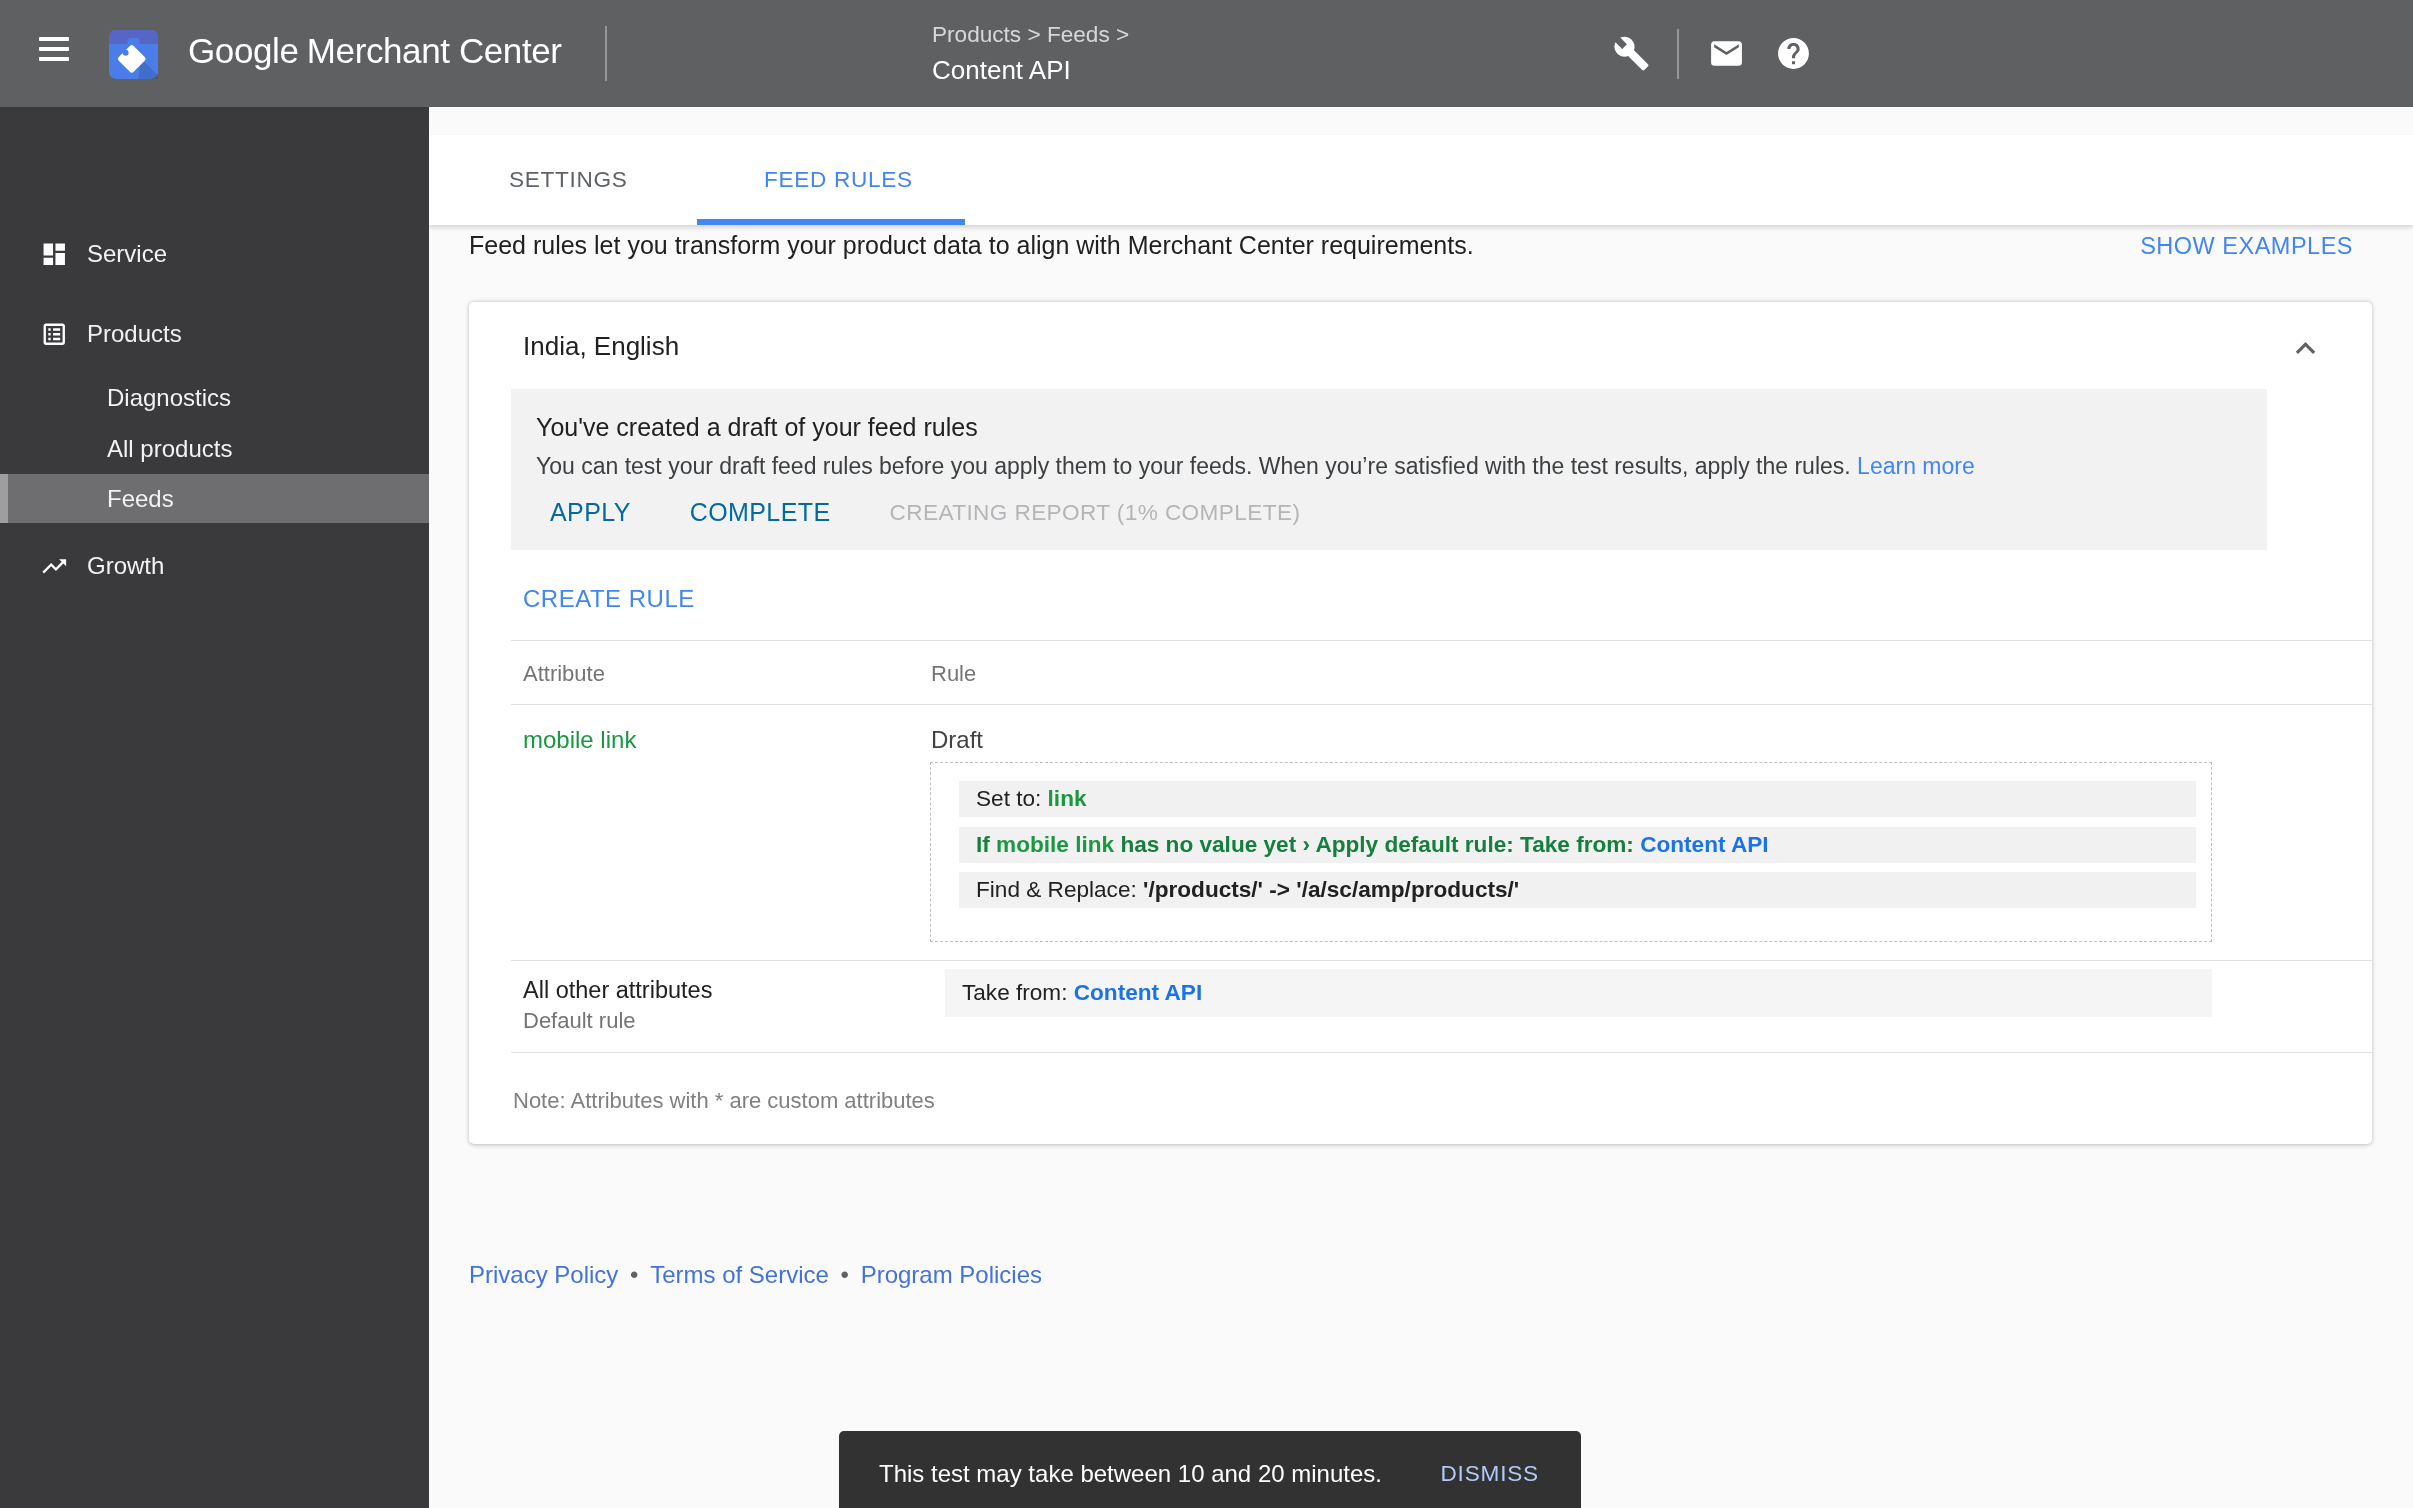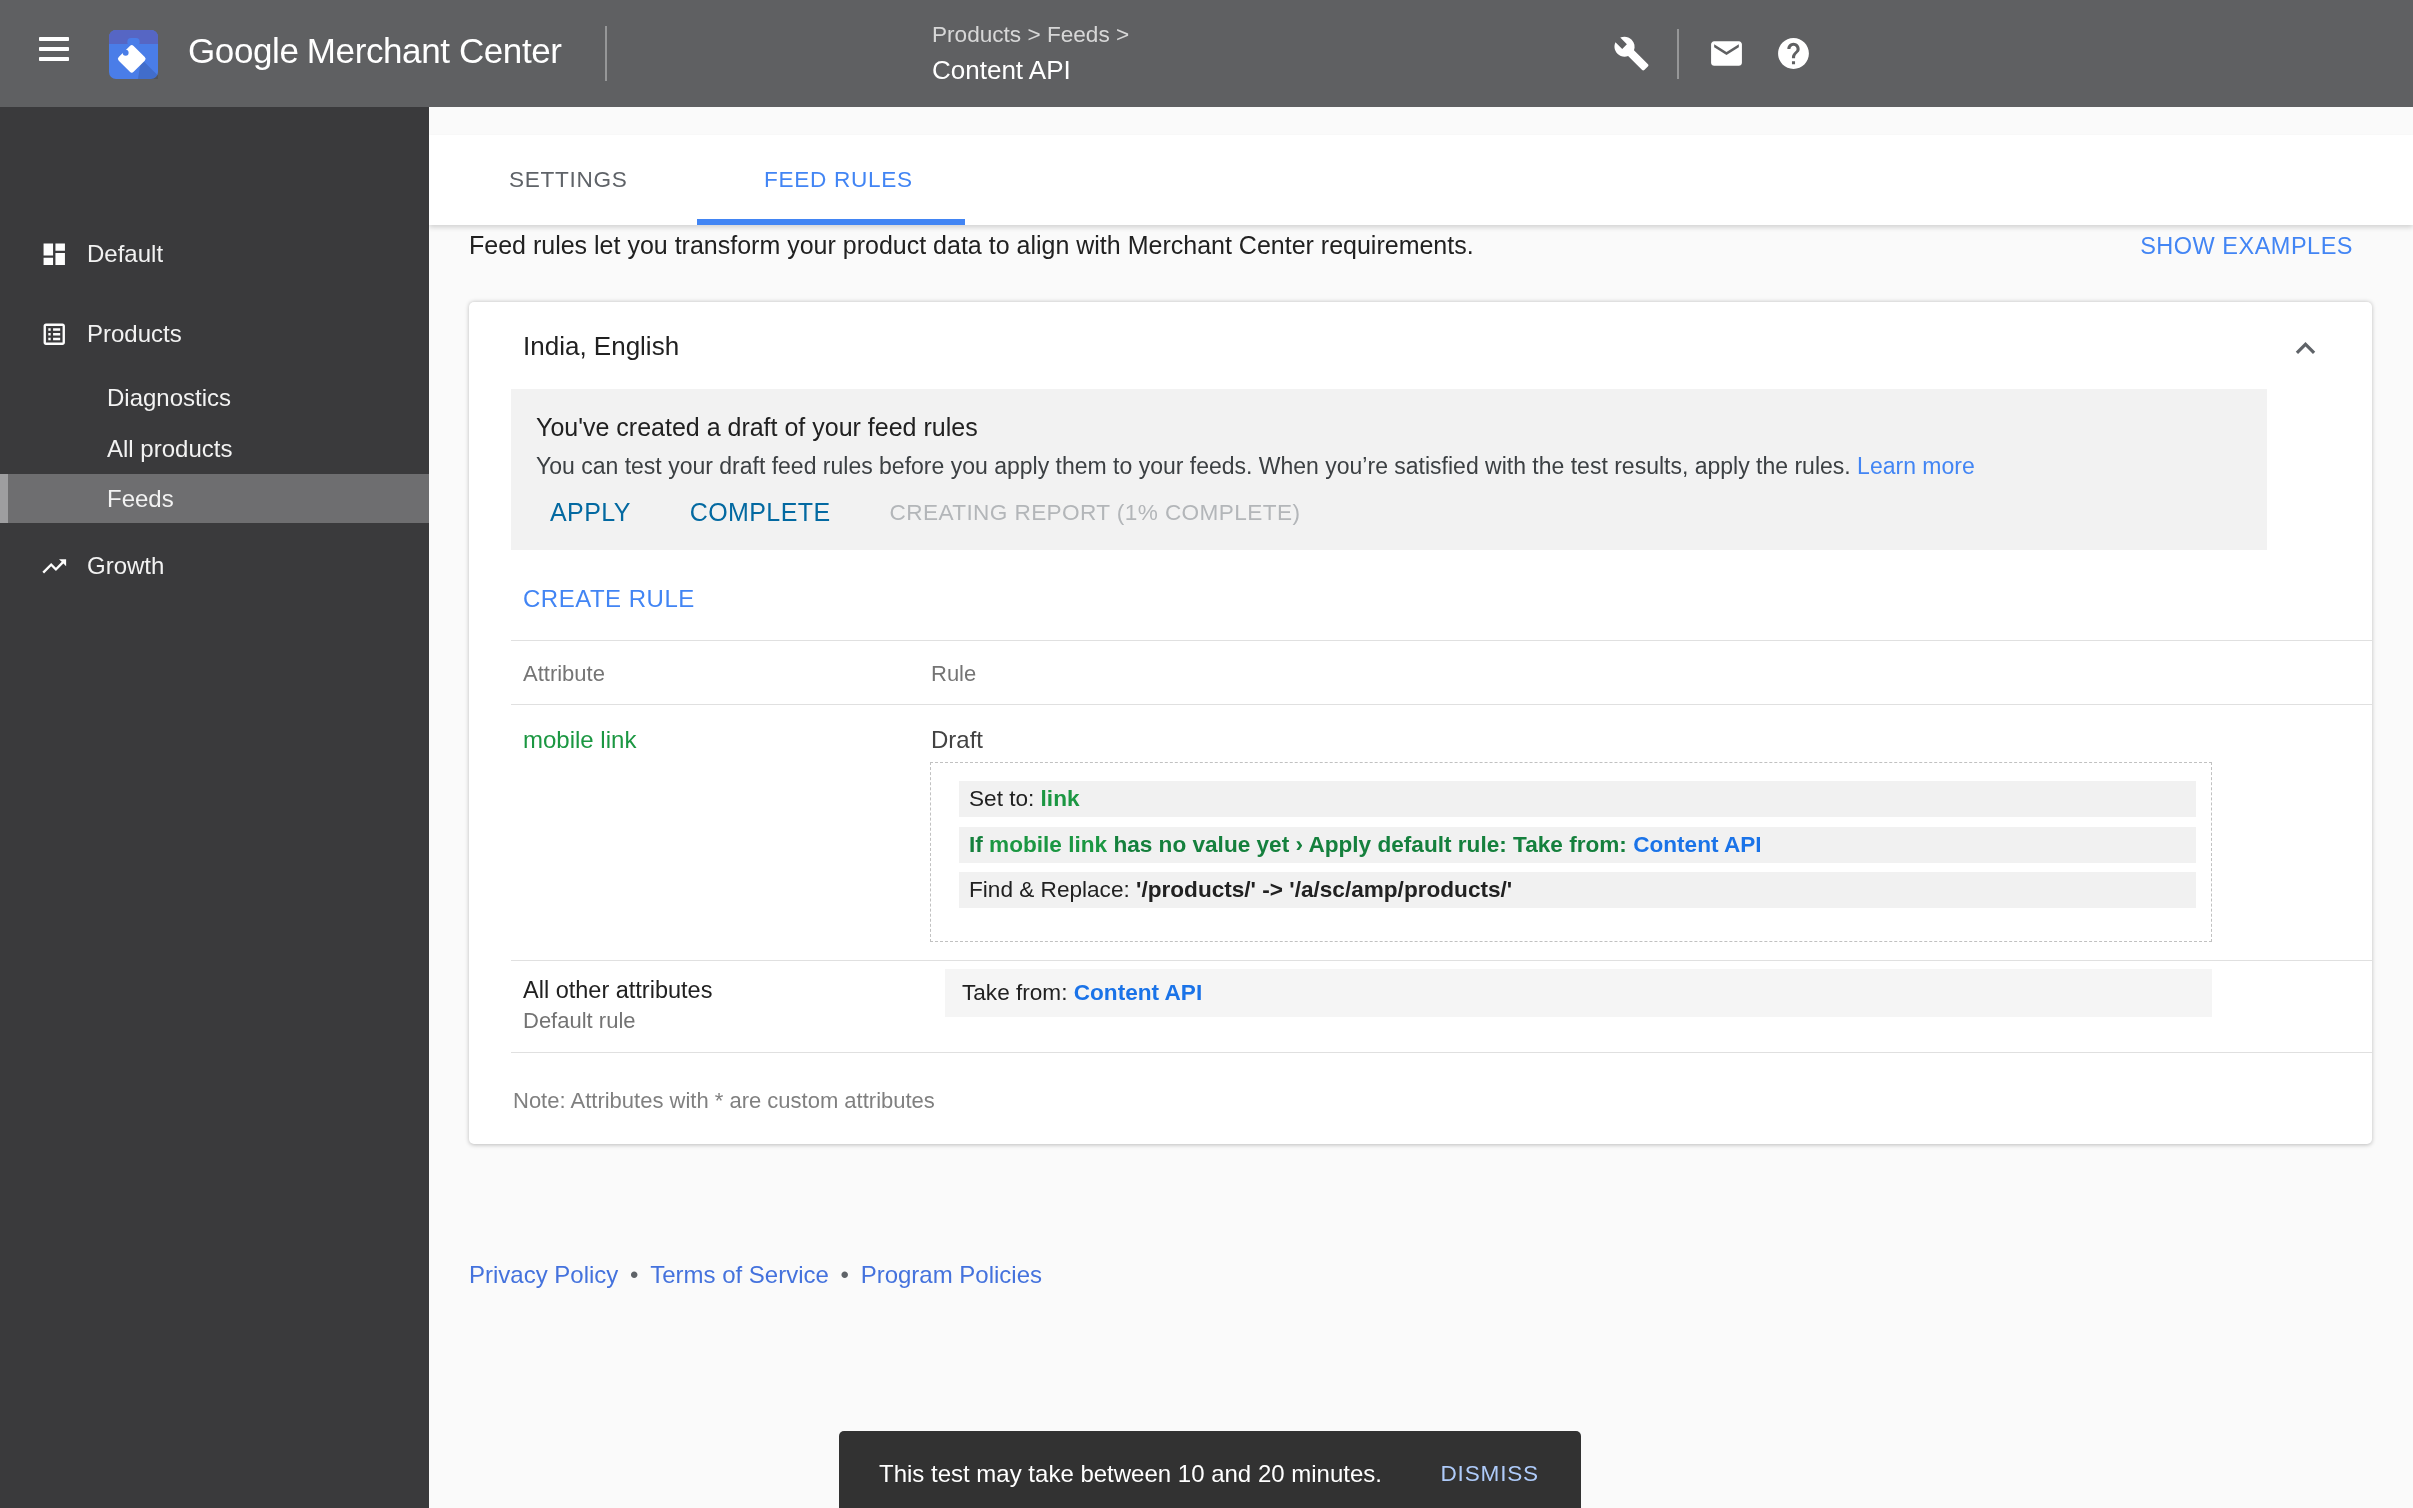--- a/index.html
+++ b/index.html
@@ -81,21 +81,21 @@
 
   .th-attribute { position:absolute; left:54px; top:359px; font-size:22px; color:#757575; }
   .th-rule { position:absolute; left:462px; top:359px; font-size:22px; color:#757575; }
 
   .attr-green { position:absolute; left:54px; top:424px; font-size:24px; font-weight:500; color:#1b9742; }
   .rule-state { position:absolute; left:462px; top:424px; font-size:24px; color:#424242; }
 
   .dashed-box { position:absolute; left:461px; top:460px; width:1282px; height:180px;
                 border:1.7px dashed #c1c1c1; }
   .rule-line { position:absolute; left:28px; right:15px; height:36px; background:#f1f1f1;
-               font-size:22.6px; line-height:36px; padding-left:10px; white-space:nowrap; overflow:hidden; }
+               font-size:22.6px; line-height:36px; padding-left:17px; white-space:nowrap; overflow:hidden; }
   .rl1 { top:18.4px; } .rl2 { top:64px; } .rl3 { top:109px; }
   .seg-gray { color:#15803d;font-weight:bold; }
   .seg-dark { color:#212121; }
   .seg-green-bold { color:#1b9742; font-weight:700; }
   .seg-blue-bold { color:#1a73e8; font-weight:700; }
   .seg-bold { color:#212121; font-weight:700; }
 
   .dr-attr { position:absolute; left:54px; top:675px; font-size:23.5px; color:#212121; }
   .dr-sub { position:absolute; left:54px; top:706px; font-size:22px; color:#737373; }
   .dr-rule { position:absolute; left:476px; top:667px; width:1267px; height:48px; background:#f5f5f5;
@@ -162,21 +162,21 @@
           <path d="M12 2C6.48 2 2 6.48 2 12s4.48 10 10 10 10-4.48 10-10S17.52 2 12 2zm1 17h-2v-2h2v2zm2.07-7.75l-.9.92C13.45 12.9 13 13.5 13 15h-2v-.5c0-1.1.45-2.1 1.17-2.83l1.24-1.26c.37-.36.59-.86.59-1.41 0-1.1-.9-2-2-2s-2 .9-2 2H8c0-2.21 1.79-4 4-4s4 1.79 4 4c0 .88-.36 1.68-.93 2.25z"></path>
         </svg>
     </div>
   </div>
 
   <div class="sidebar">
     <div class="nav-item nav-overview">
       <svg viewBox="0 0 24 24">
           <path d="M3 13h8V3H3v10zm0 8h8v-6H3v6zm10 0h8V11h-8v10zm0-18v6h8V3h-8z"></path>
         </svg>
-      <span class="nav-main-label">Default</span>
+      <span class="nav-main-label">Service</span>
     </div>
     <div class="nav-item nav-products">
       <svg viewBox="0 0 24 24">
           <path d="M19 5v14H5V5h14m0-2H5c-1.1 0-2 .9-2 2v14c0 1.1.9 2 2 2h14c1.1 0 2-.9 2-2V5c0-1.1-.9-2-2-2zm-8 4h6v2h-6V7zm0 4h6v2h-6v-2zm0 4h6v2h-6v-2zM7 7h2v2H7V7zm0 4h2v2H7v-2zm0 4h2v2H7v-2z"></path>
         </svg>
       <span class="nav-main-label">Products</span>
     </div>
     <div class="nav-item nav-diagnostics">
       <span class="nav-sub-label">Diagnostics</span>
     </div>

